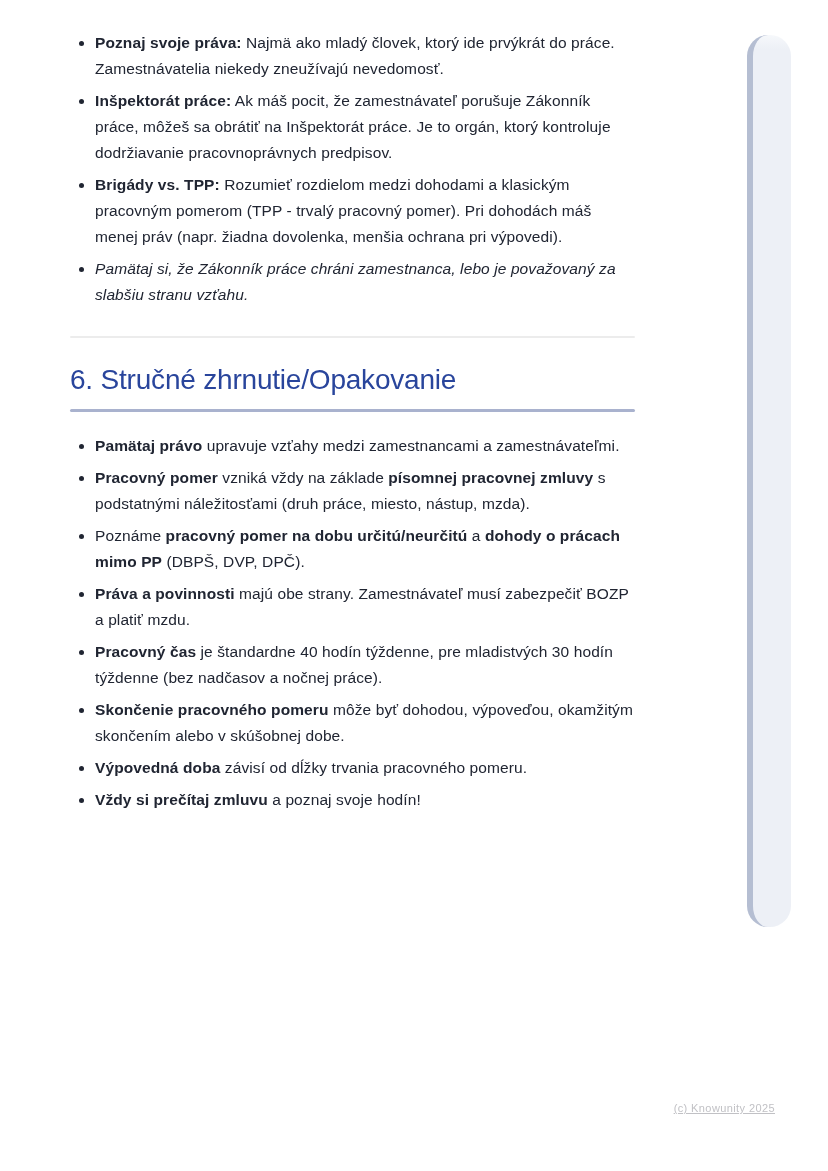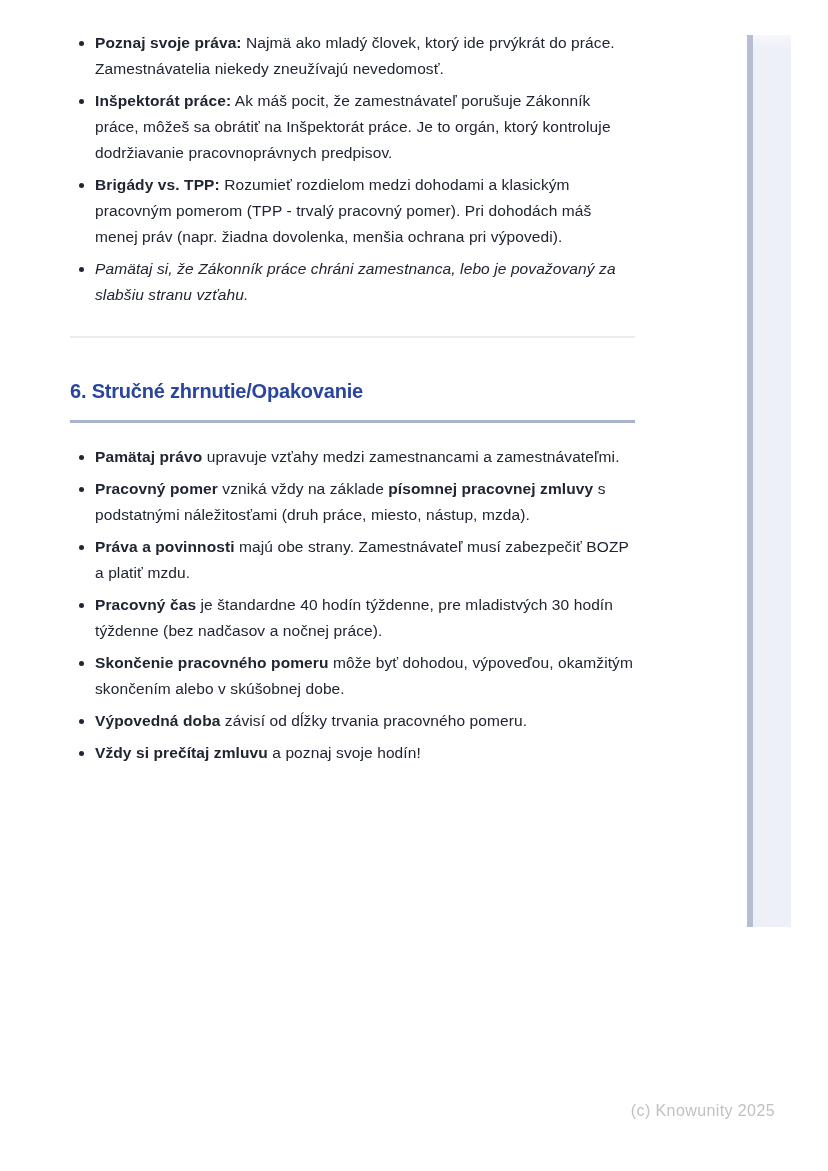--- a/index.html
+++ b/index.html
@@ -4,21 +4,21 @@
 <style>
   :root{
     --text-color:#202532;
     --heading-color:#29459c;
     --underline-color:#a9b2ce;
     --divider-color:#ececec;
     --sidebar-fill:#edf0f6;
     --sidebar-edge:#b5bed2;
     --footer-color:#c1c1c5;
   }
-  *{box-sizing:border-box;margin:0;padding:0;}
+  *{box-sizing:border-box;margin:0;padding:0;border-radius:21px;}
   html,body{width:828px;height:1171px;}
   body{
     background:#ffffff;
     font-family:"Liberation Sans", sans-serif;
     color:var(--text-color);
     position:relative;
     overflow:hidden;
   }
   .page{position:absolute;inset:0;background:#ffffff;}
   .content{
@@ -47,24 +47,24 @@
     background:var(--text-color);
   }
   ul.bullet-list li .seg-bold{font-weight:bold;}
   ul.bullet-list li .seg-italic{font-style:italic;margin-top:35px;}
   .section-divider{
     border:none;
     border-top:2px solid var(--divider-color);
     margin-top:28px;
   }
   h2.heading{
-    margin-top:35px;
-    font-size:20px;
+    margin-top:24px;
+    font-size:28px;
     line-height:36px;
-    font-weight:bold;
+    font-weight:normal;
     color:var(--heading-color);
     letter-spacing:-0.2px;
   }
   .heading-underline{
     margin-top:11px;
     height:3px;
     background:var(--underline-color);
   }
   ul.bullet-list.summary{
     margin-top:21px;
@@ -75,23 +75,24 @@
     top:35px;
     width:44px;
     height:892px;
     background:linear-gradient(to bottom, #f6f8fb 0px, var(--sidebar-fill) 14px, var(--sidebar-fill) 100%);
     border-left:6px solid var(--sidebar-edge);
   }
   .footer{
     position:absolute;
     right:53px;
     top:1102px;
-    font-size:16px;
+    font-size:11px;
     letter-spacing:0.4px;
     color:var(--footer-color);
+    text-decoration:underline;
   }
 </style>
 </head>
 <body>
 
 <div class="page">
   <div class="content">
     <ul class="bullet-list">
         <li><span class="seg-bold">Poznaj svoje práva:</span><span class="seg-regular"> Najmä ako mladý človek, ktorý ide prvýkrát do práce. Zamestnávatelia niekedy zneužívajú nevedomosť.</span></li>
         <li><span class="seg-bold">Inšpektorát práce:</span><span class="seg-regular"> Ak máš pocit, že zamestnávateľ porušuje Zákonník práce, môžeš sa obrátiť na Inšpektorát práce. Je to orgán, ktorý kontroluje dodržiavanie pracovnoprávnych predpisov.</span></li>
@@ -100,20 +101,21 @@
       </ul>
 
     <hr class="section-divider">
 
     <h2 class="heading">6. Stručné zhrnutie/Opakovanie</h2>
     <div class="heading-underline"></div>
 
     <ul class="bullet-list summary">
         <li><span class="seg-bold">Pamätaj právo</span><span class="seg-regular"> upravuje vzťahy medzi zamestnancami a zamestnávateľmi.</span></li>
         <li><span class="seg-bold">Pracovný pomer</span><span class="seg-regular"> vzniká vždy na základe </span><span class="seg-bold">písomnej pracovnej zmluvy</span><span class="seg-regular"> s podstatnými náležitosťami (druh práce, miesto, nástup, mzda).</span></li>
+        <li><span class="seg-regular">Poznáme </span><span class="seg-bold">pracovný pomer na dobu určitú/neurčitú</span><span class="seg-regular"> a </span><span class="seg-bold">dohody o prácach mimo PP</span><span class="seg-regular"> (DBPŠ, DVP, DPČ).</span></li>
         <li><span class="seg-bold">Práva a povinnosti</span><span class="seg-regular"> majú obe strany. Zamestnávateľ musí zabezpečiť BOZP a platiť mzdu.</span></li>
         <li><span class="seg-bold">Pracovný čas</span><span class="seg-regular"> je štandardne 40 hodín týždenne, pre mladistvých 30 hodín týždenne (bez nadčasov a nočnej práce).</span></li>
         <li><span class="seg-bold">Skončenie pracovného pomeru</span><span class="seg-regular"> môže byť dohodou, výpoveďou, okamžitým skončením alebo v skúšobnej dobe.</span></li>
         <li><span class="seg-bold">Výpovedná doba</span><span class="seg-regular"> závisí od dĺžky trvania pracovného pomeru.</span></li>
         <li><span class="seg-bold">Vždy si prečítaj zmluvu</span><span class="seg-regular"> a poznaj svoje hodín!</span></li>
       </ul>
   </div>
 
   <div class="side-bar"></div>
 

